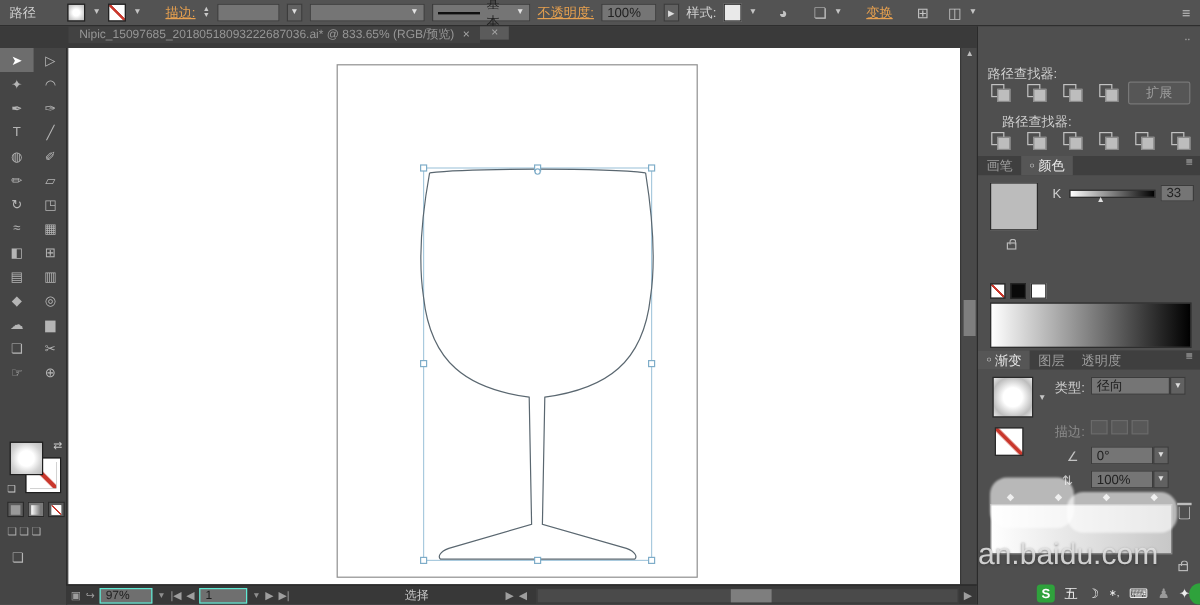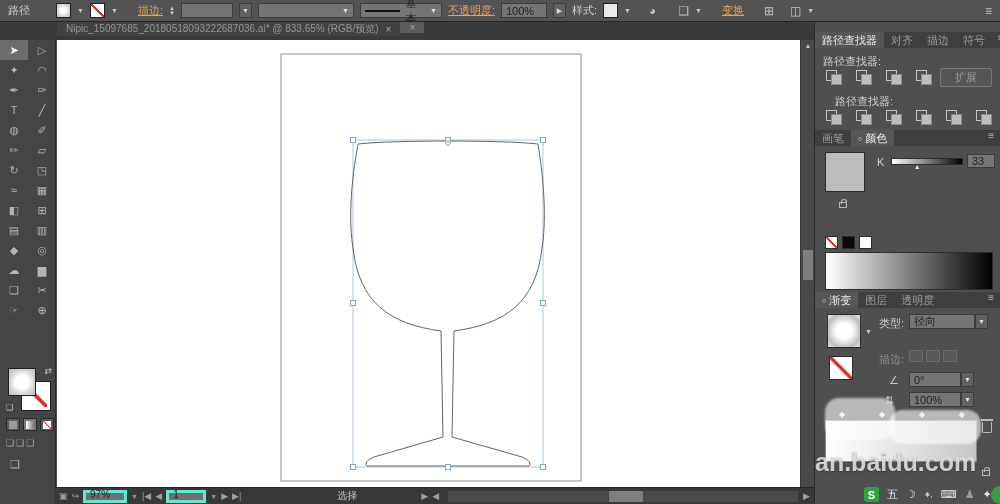--- a/index.html
+++ b/index.html
@@ -96,30 +96,30 @@
   .gicon{position:absolute;color:#c3c3c3;font-size:11px}
   .gslider{position:absolute;background:linear-gradient(to right,#ffffff,#c7c7c7);border:1px solid #8a8a8a}
   .diamond{color:#d7d7d7;font-size:8px}
   .trash{position:absolute;width:10px;height:11px;border:1px solid #bdbdbd;border-top:none;
     border-radius:0 0 2px 2px}
   .trash::before{content:"";position:absolute;top:-3px;left:-2px;right:-2px;height:2px;background:#bdbdbd}
   .dis-box{width:14px;height:12px;border:1px solid #6a6a6a;background:#585858;display:inline-block}
 
   
   .wm-blob{position:absolute;background:rgba(255,255,255,.6);border-radius:14px;filter:blur(1px)}
-  .wm-text{position:absolute;font-size:25px;font-weight:bold;color:rgba(228,228,228,.88);
+  .wm-text{position:absolute;font-size:25px;font-weight:normal;color:rgba(228,228,228,.88);
     text-shadow:0 1px 2px rgba(40,40,40,.55);letter-spacing:0}
 
   
   .status-bar{position:absolute;left:55px;top:487px;width:759px;height:17px;background:#383838;
     display:flex;align-items:center;gap:4px;padding:0 4px;font-size:10px;color:#9e9e9e;
     border-top:1px solid #262626}
   .sb-icon{font-size:9px;color:#9e9e9e}
   .sb-combo{height:13px;background:#6f6f6f;color:#1e1e1e;display:flex;align-items:flex-end;
-    padding:0 4px;border:3px solid #5eead4}
+    padding:0 4px;border:1px solid #5eead4}
   .sb-arr{font-size:7px;color:#8f8f8f}
   .hscroll{flex:1;position:relative;height:13px;background:#4a4a4a;margin-left:4px;border:1px solid #3a3a3a}
   .hthumb{position:absolute;left:46%;width:34px;top:0;bottom:0;background:#7e7e7e}
 
   
   .ime{position:absolute;left:814px;top:485px;width:186px;height:19px;display:flex;
     align-items:center;gap:8px;padding-left:50px;color:#e8e8e8}
   .ime-s{width:15px;height:15px;border-radius:3px;color:#fff;font-weight:bold;font-size:11px;
     display:flex;align-items:center;justify-content:center}
   .ime-ic{font-size:11px;color:#ededed}
@@ -263,27 +263,20 @@
   </div>
 
   <div class="vscroll">
     <span class="arr">▲</span>
     <div class="vthumb"></div>
   </div>
 
   <div class="panel">
     <span style="position:absolute;right:8px;top:1px;color:#a5a5a5;font-size:9px">‥</span>
 
-    <div class="ptabs" style="top:10px" id="pf-tabs">
-        <span class="ptab active">路径查找器</span>
-        <span class="ptab">对齐</span>
-        <span class="ptab">描边</span>
-        <span class="ptab">符号</span>
-        <span class="pmenu">≡</span>
-      </div>
     <span class="plabel" style="left:8px;top:32px">路径查找器:</span>
     <div style="position:absolute;left:10px;top:48px;display:flex;gap:12px">
       <span class="pf-icon"></span>
       <span class="pf-icon"></span>
       <span class="pf-icon"></span>
       <span class="pf-icon"></span>
     </div>
     <button class="expand-btn" style="right:8px;top:46px">扩展</button>
     <span class="plabel" style="left:20px;top:72px">路径查找器:</span>
     <div style="position:absolute;left:10px;top:88px;display:flex;gap:12px">

